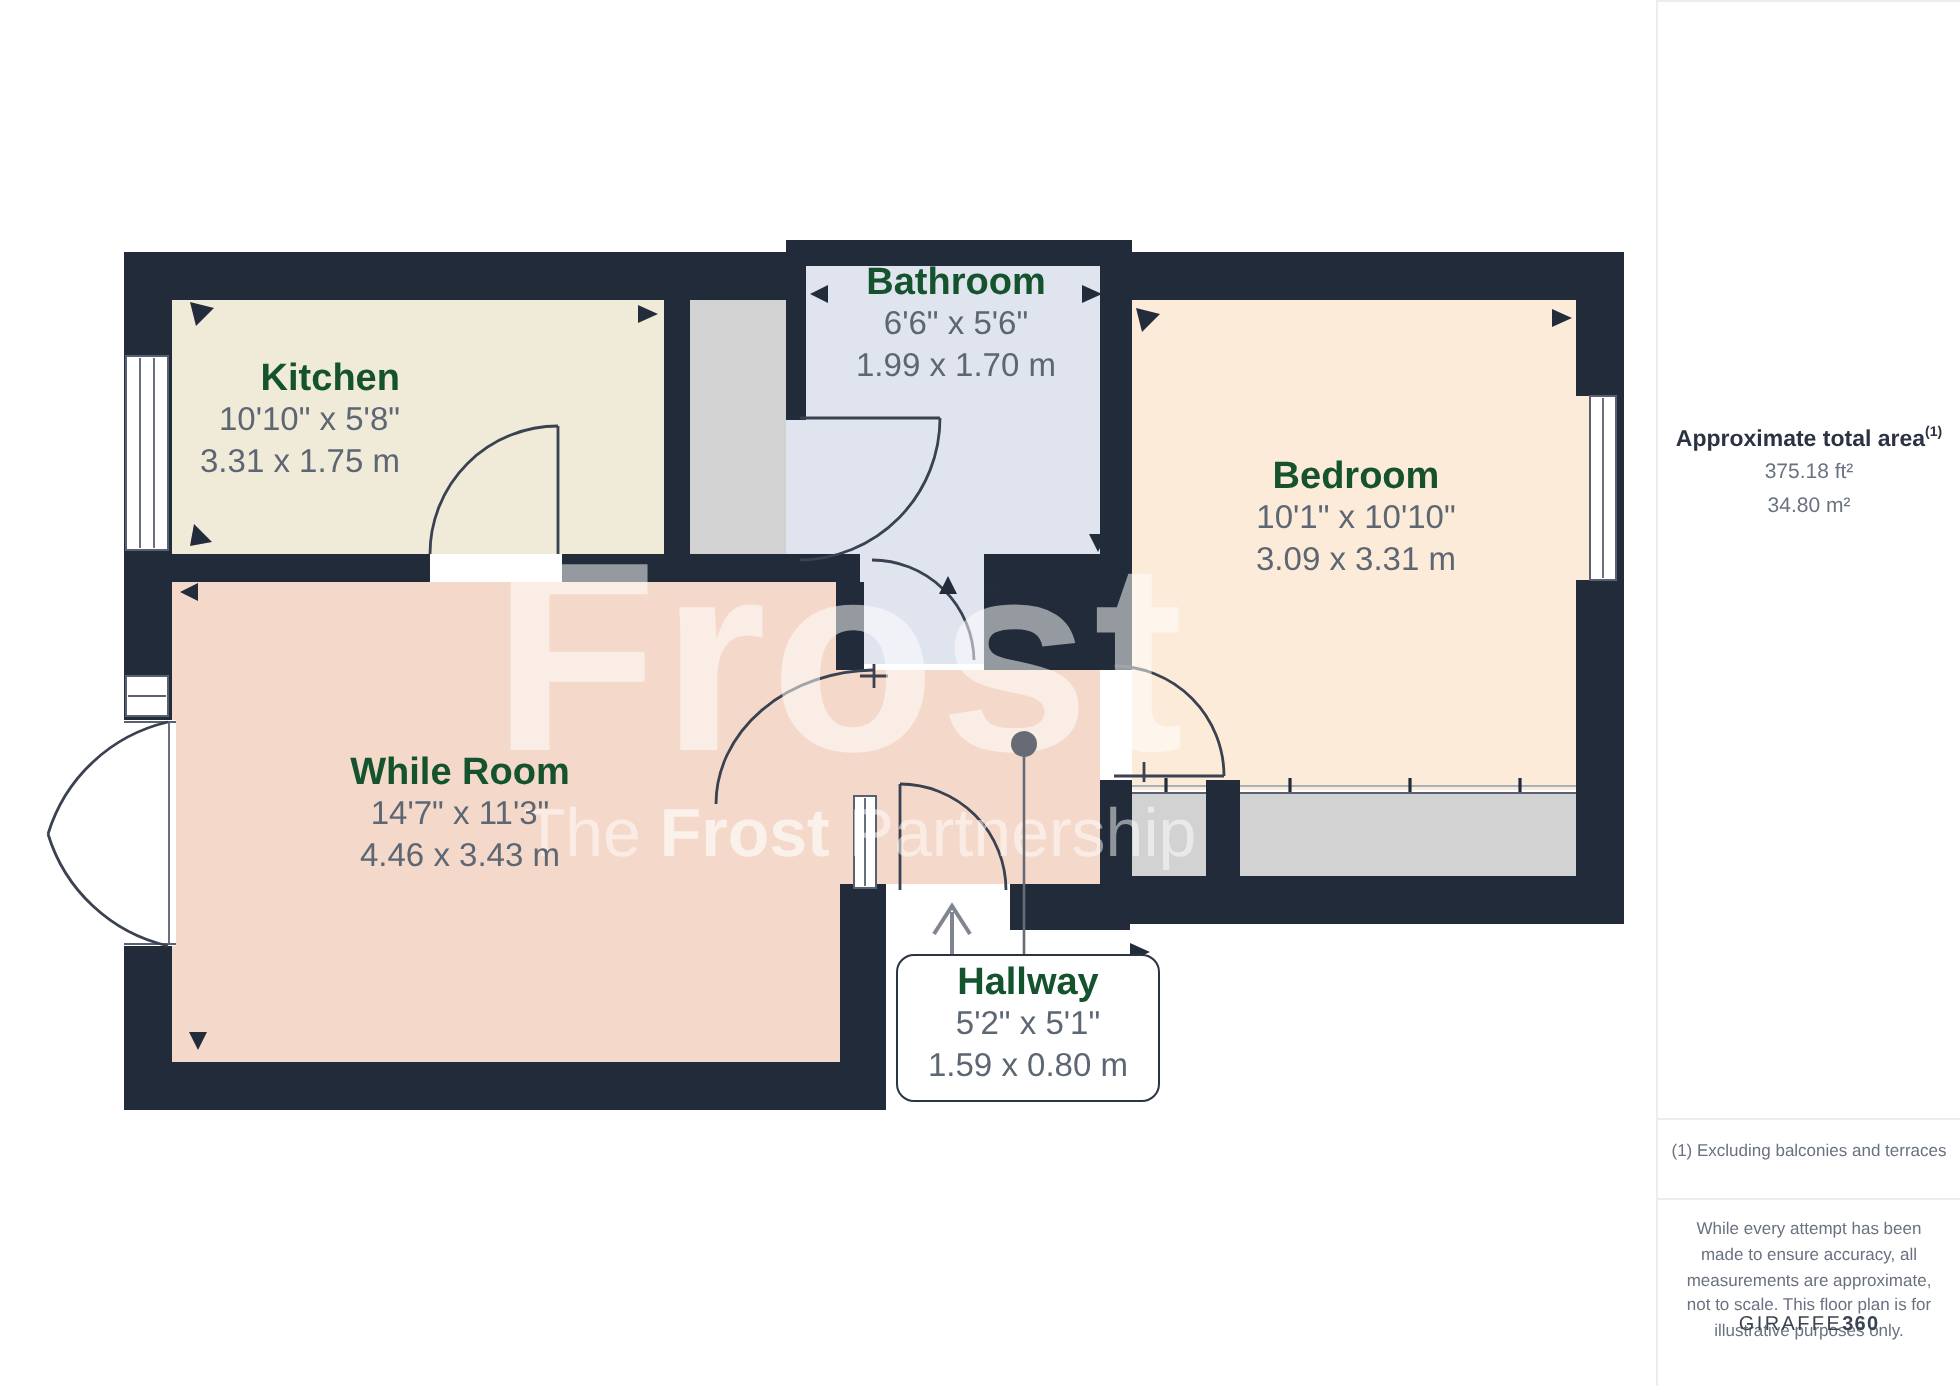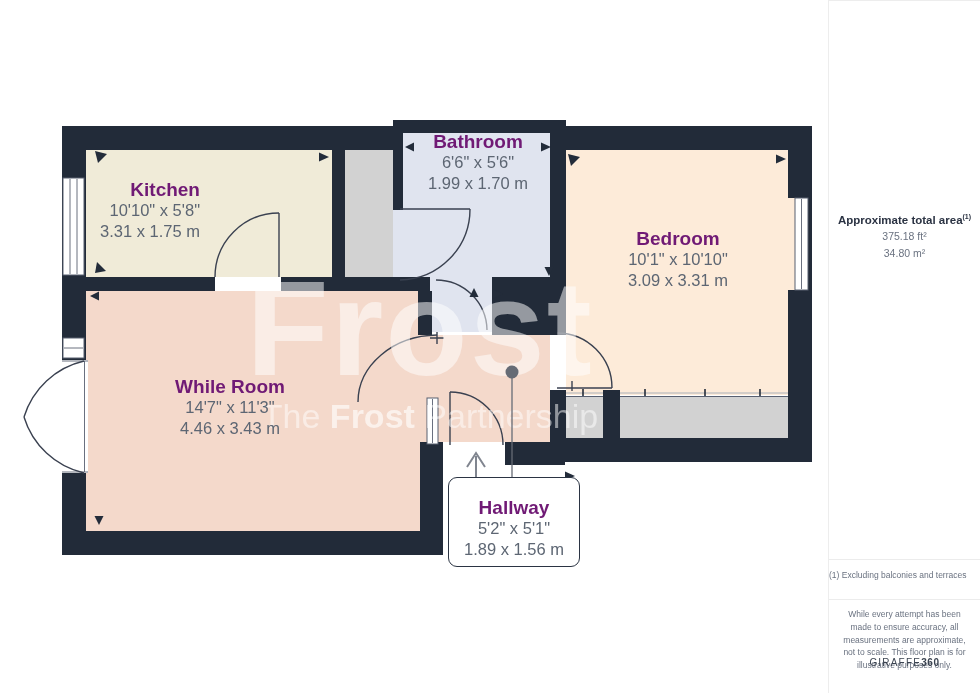--- a/index.html
+++ b/index.html
@@ -15,35 +15,35 @@
   .tick{stroke:#232c3a;stroke-width:1.6;}
   .arrowhead{fill:#232c3a;}
   .entry{stroke:#80858f;stroke-width:2;fill:none;}
   .wm1{font-size:135px;font-weight:800;fill:rgba(255,255,255,0.52);text-anchor:middle;letter-spacing:2px;}
   .wm2{font-size:34px;fill:rgba(255,255,255,0.5);text-anchor:middle;}
   .wm2 .b{font-weight:800;fill:rgba(255,255,255,0.62);}
   .connector-line{stroke:#666b75;stroke-width:1.3;}
   .connector-dot{fill:#666b75;}
 
   .room-label{position:absolute;transform:translateX(-50%);text-align:center;color:#232d3b;white-space:nowrap;z-index:5;}
-  .rn{font-size:19px;font-weight:700;line-height:21px;color:#701a75;}
+  .rn{font-size:19px;font-weight:700;line-height:21px;color:#14532d;}
   .rd{font-size:16.5px;line-height:21px;color:#5d6673;}
   .callout{position:absolute;left:448px;top:477px;width:132px;box-sizing:border-box;
            background:#fff;border:1.5px solid #2b3443;border-radius:9px;
-           text-align:center;padding:19px 0 6px;z-index:6;}
+           text-align:center;padding:3px 0 6px;z-index:6;}
 
   .sidebar{position:absolute;left:828px;top:0;width:151px;height:692px;background:#fff;
            border-left:1px solid #ededed;border-top:1px solid #ededed;}
   .area-block{position:absolute;top:208px;left:0;width:100%;text-align:center;}
   .area-title{font-size:11.5px;font-weight:700;color:#2b3343;line-height:16px;}
   .area-title sup{font-size:7px;}
   .area-val{font-size:10.5px;color:#6a7280;line-height:17px;}
   .area-val:first-of-type{margin-top:4px;}
   .sb-divider{position:absolute;left:0;width:100%;height:0;border-top:1px solid #ececec;}
-  .sb-footnote{position:absolute;top:569px;left:0;width:100%;
+  .sb-footnote{position:absolute;top:569px;left:0;width:100%;text-align:center;
                font-size:8.5px;color:#6a7280;}
   .sb-disclaimer{position:absolute;top:607px;left:0;width:100%;box-sizing:border-box;
                  padding:0 9px;text-align:center;font-size:8.5px;line-height:1.5;color:#6a7280;}
   .sb-brand{position:absolute;top:656px;left:0;width:100%;text-align:center;
             font-size:10px;color:#3a4350;letter-spacing:1.2px;}
   .sb-brand b{font-weight:800;letter-spacing:0.6px;text-align:right;}
 </style>
 </head>
 <body>
 
@@ -181,21 +181,21 @@
 
     <div class="room-label" style="left:230px;top:376px;">
       <div class="rn">While Room</div>
       <div class="rd">14'7" x 11'3"</div>
       <div class="rd">4.46 x 3.43 m</div>
     </div>
 
     <div class="callout">
       <div class="rn">Hallway</div>
       <div class="rd">5'2" x 5'1"</div>
-      <div class="rd">1.89 x 1.56 m</div>
+      <div class="rd">1.59 x 0.80 m</div>
     </div>
   </div>
 
   <aside class="sidebar">
     <div class="area-block">
       <div class="area-title"><span>Approximate total area</span><sup>(1)</sup></div>
       <div class="area-val">375.18 ft²</div>
       <div class="area-val">34.80 m²</div>
     </div>
     <div class="sb-divider" style="top:558px;"></div>

